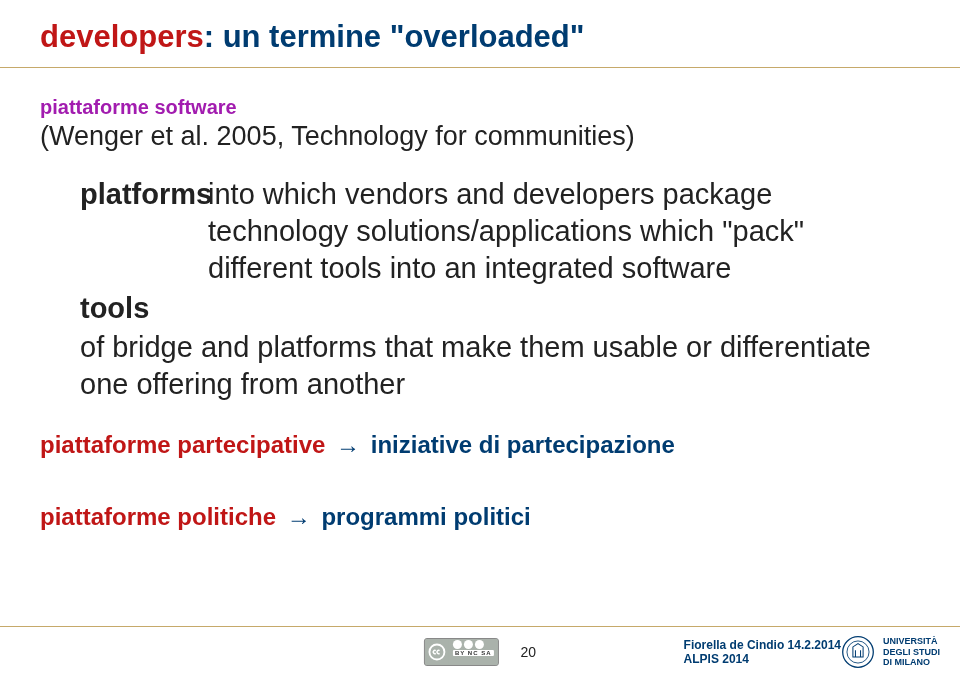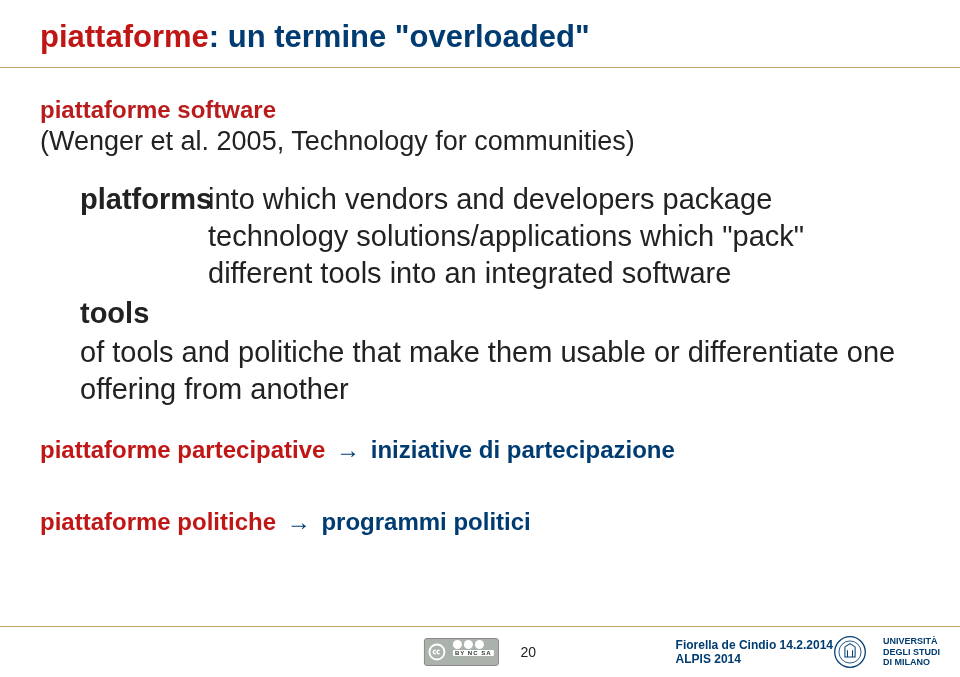--- a/index.html
+++ b/index.html
@@ -24,23 +24,23 @@
   }
   .title .red { color: #c01616; }
   .title-underline {
     border-bottom: 1px solid #c6a96a;
     margin-left: -40px;
     margin-right: -40px;
     margin-top: 12px;
     margin-bottom: 28px;
   }
   .section-heading {
-    color: #b91c1c;
-    font-weight: bold;
-    font-size: 24px;
+    color: #a21caf;
+    font-weight: bold;
+    font-size: 20px;
     margin-bottom: 2px;
   }
   .sub-line {
     color: #222;
     font-size: 27px;
     margin-bottom: 24px;
   }
   .defs {
     margin-left: 40px;
     margin-right: 10px;
@@ -147,55 +147,55 @@
     letter-spacing: 1px;
   }
   .page-num {
     color: #222;
     font-size: 14px;
     margin-left: 6px;
   }
   .footer-right {
     display: flex;
     align-items: center;
-    gap: 16px;
+    gap: 8px;
   }
   .uni-seal {
     width: 34px;
     height: 34px;
   }
   .uni-text {
     color: #003c71;
     font-size: 9px;
     font-weight: bold;
     line-height: 1.15;
   }
 </style>
 </head>
 <body>
 
 <div class="page">
   <div class="title">
-    <span class="red">piattaforme</span><span>: un termine "overloaded"</span>
+    <span class="red">developers</span><span>: un termine "overloaded"</span>
   </div>
   <div class="title-underline"></div>
 
   <div class="section-heading">piattaforme software</div>
   <div class="sub-line">(Wenger et al. 2005, Technology for communities)</div>
 
   <div class="defs">
     <div class="def-row">
       <div class="def-term">platforms</div>
       <div class="def-desc">into which vendors and developers package technology solutions/applications which "pack" different tools into an integrated software</div>
     </div>
     <div class="def-row">
       <div class="def-term">tools</div>
     </div>
     <div class="def-row">
-      <div class="def-desc">of tools and politiche that make them usable or differentiate one offering from another</div>
+      <div class="def-desc">of bridge and platforms that make them usable or differentiate one offering from another</div>
     </div>
   </div>
 
   <div class="part-line">
     <span>piattaforme partecipative</span>
     <span class="arrow">→</span>
     <span class="blue">iniziative di partecipazione</span>
   </div>
 
   <div class="part-line" style="margin-bottom:0;margin-top:44px;">

